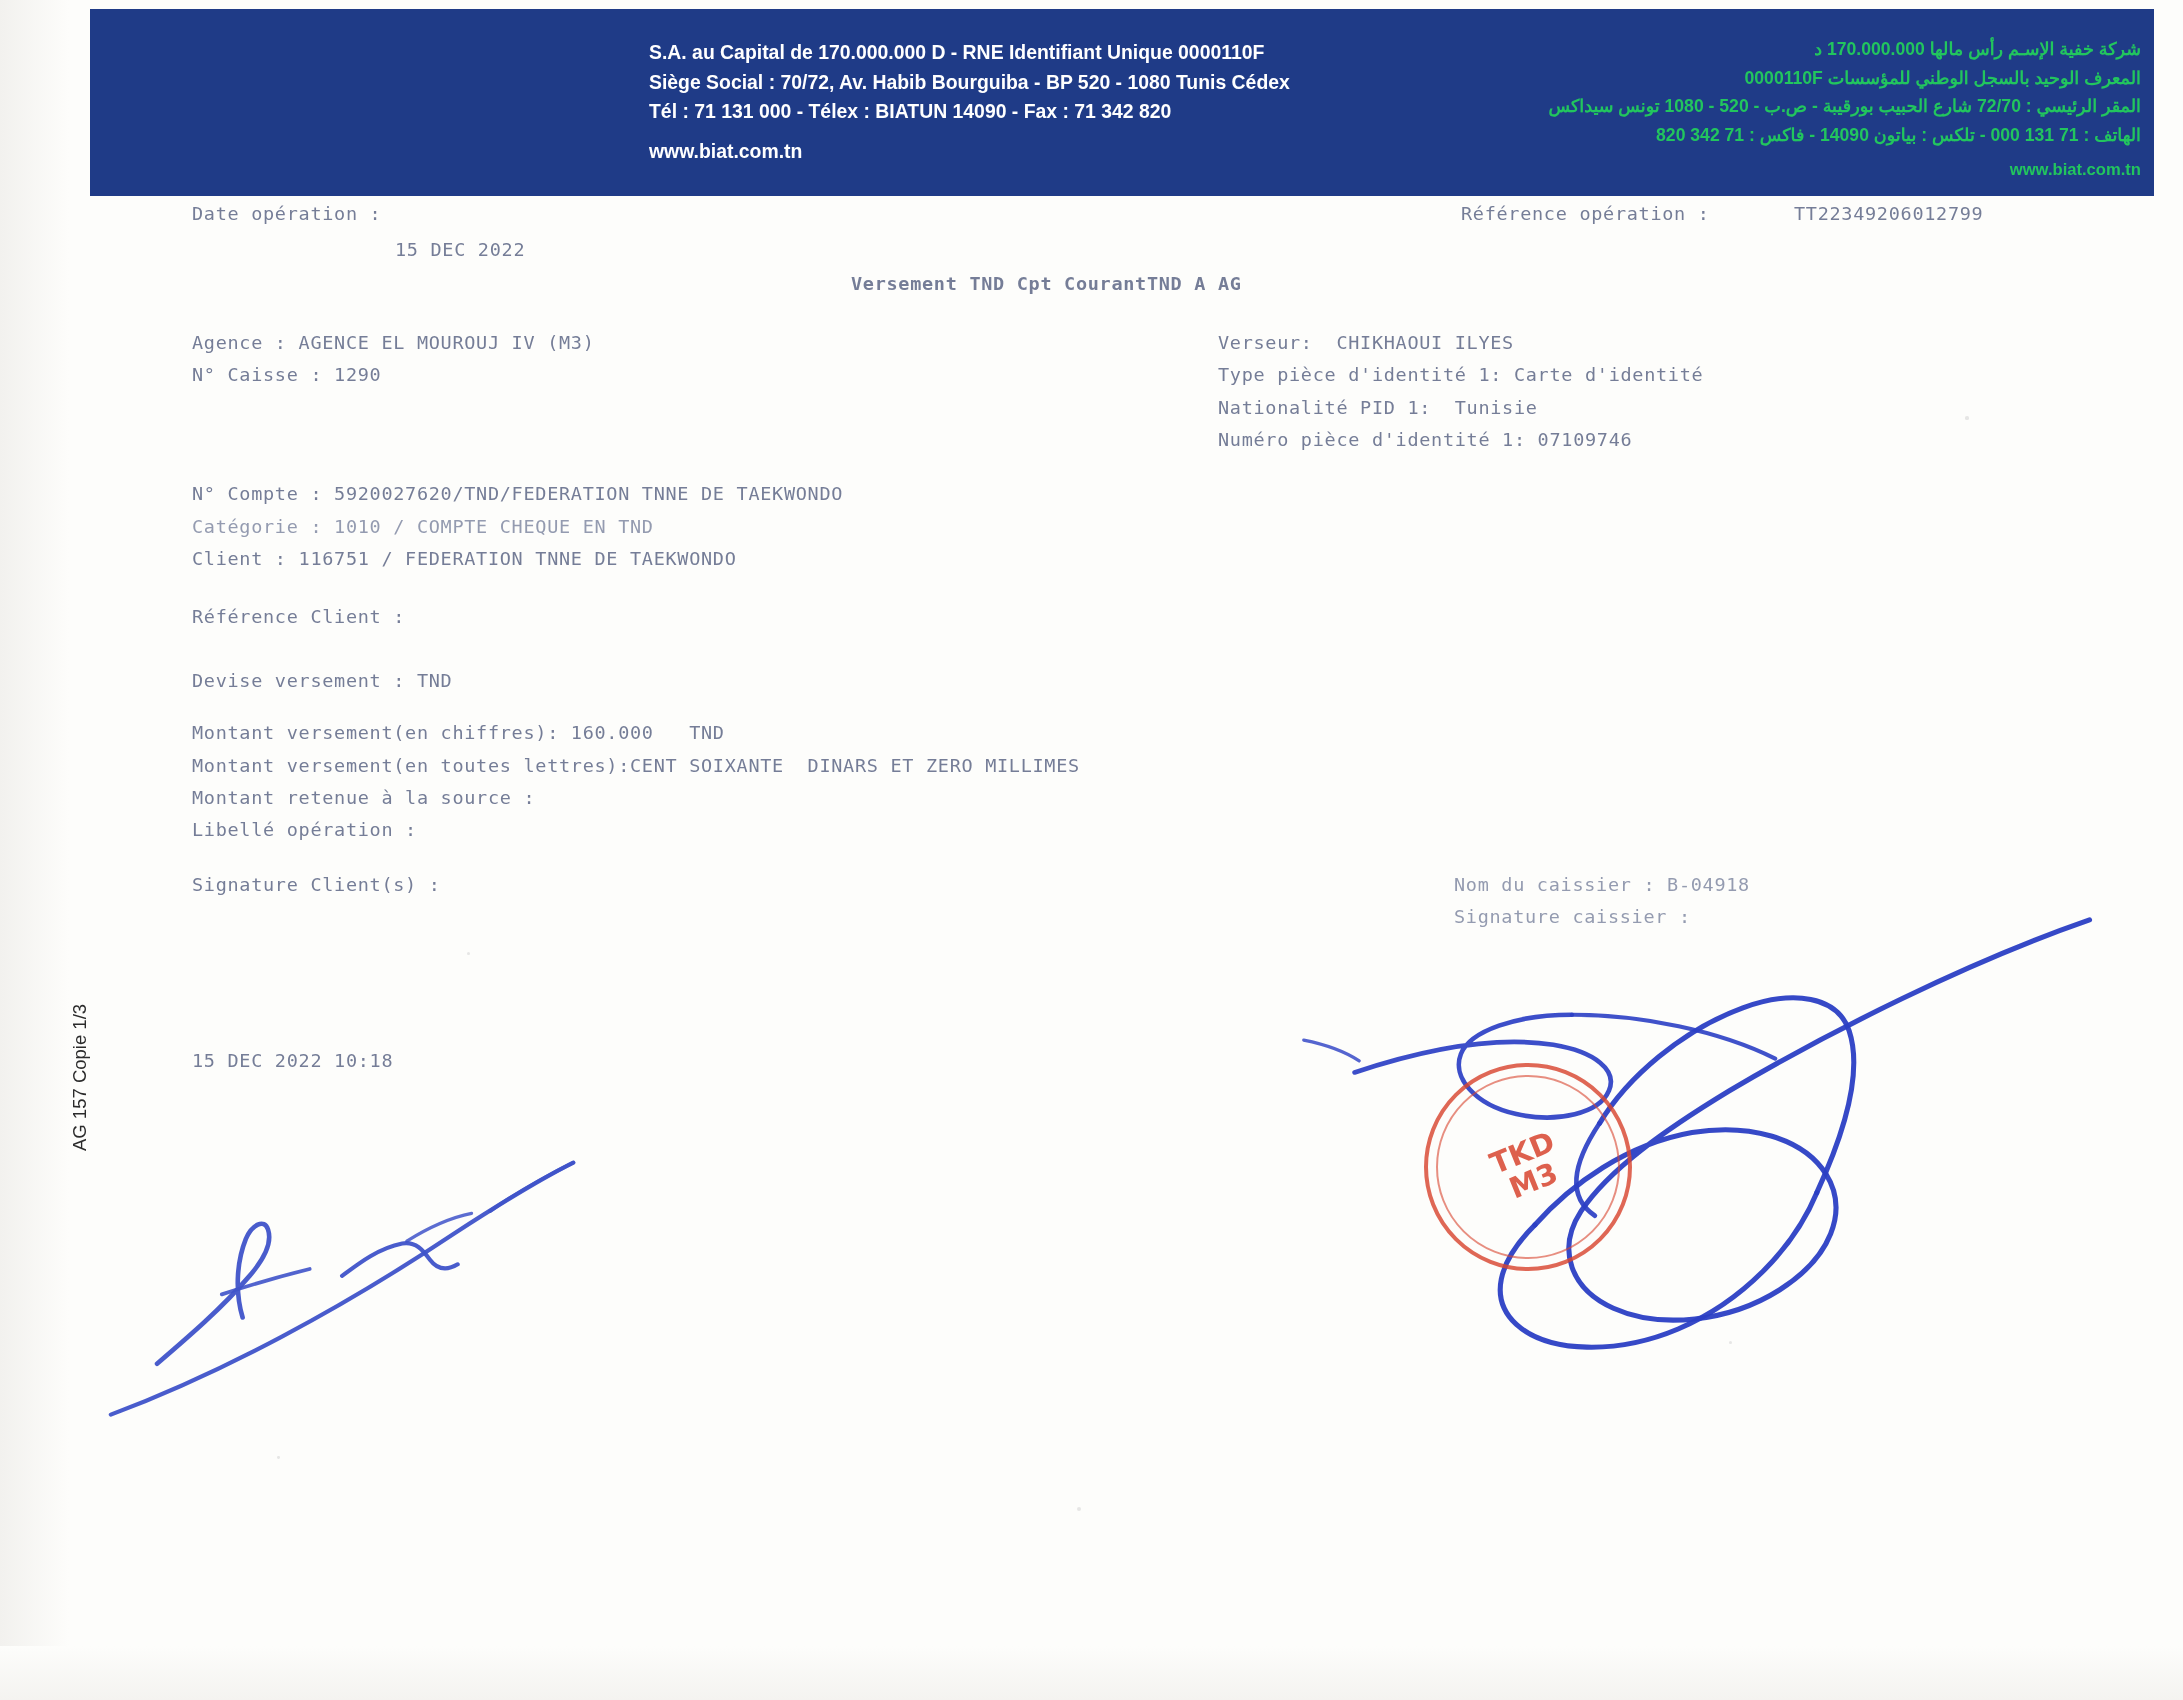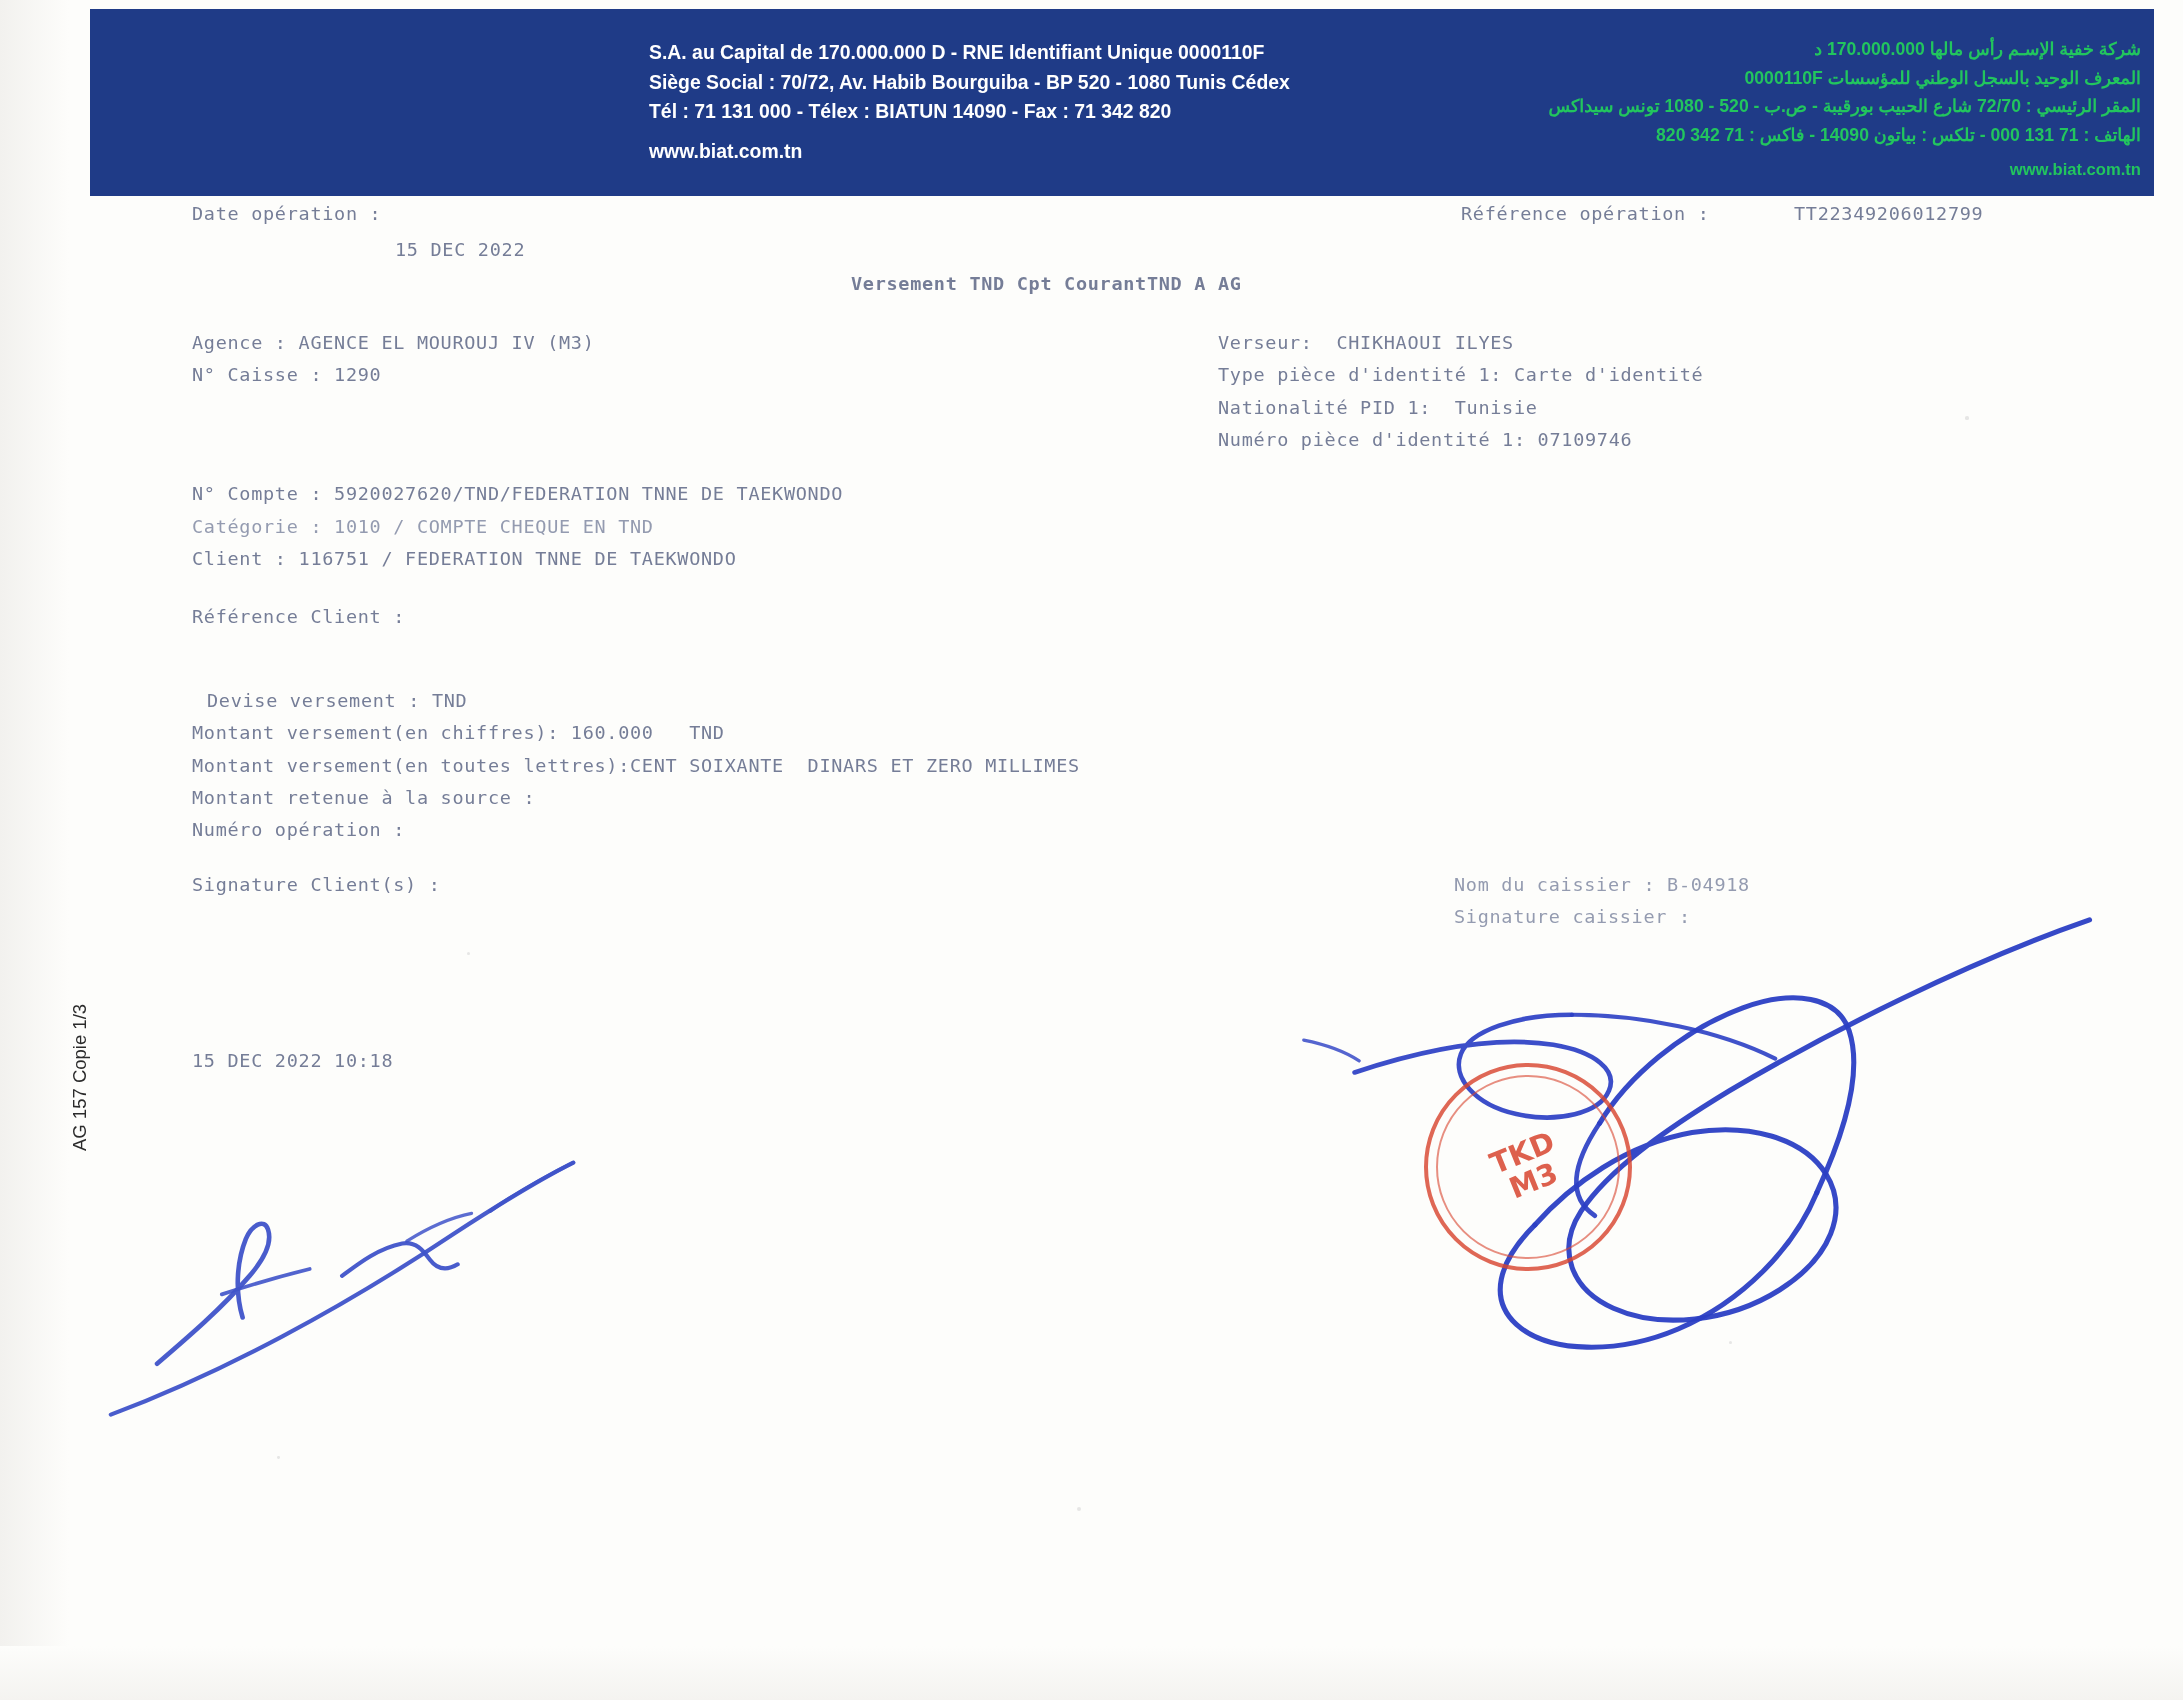--- a/index.html
+++ b/index.html
@@ -255,25 +255,25 @@
   <div class="typed" style="left:1218px; top:364px;">Type pièce d'identité 1: Carte d'identité</div>
   <div class="typed" style="left:1218px; top:397px;">Nationalité PID 1:  Tunisie</div>
   <div class="typed" style="left:1218px; top:429px;">Numéro pièce d'identité 1: 07109746</div>
 
   <div class="typed" style="left:192px; top:483px;">N° Compte : 5920027620/TND/FEDERATION TNNE DE TAEKWONDO</div>
   <div class="typed faint" style="left:192px; top:516px;">Catégorie : 1010 / COMPTE CHEQUE EN TND</div>
   <div class="typed" style="left:192px; top:548px;">Client : 116751 / FEDERATION TNNE DE TAEKWONDO</div>
 
   <div class="typed" style="left:192px; top:606px;">Référence Client :</div>
 
-  <div class="typed" style="left:192px; top:690px;margin-left:15px;">Devise versement : TND</div>
+  <div class="typed" style="left:192px; top:670px;">Devise versement : TND</div>
   <div class="typed" style="left:192px; top:722px;">Montant versement(en chiffres): 160.000   TND</div>
   <div class="typed" style="left:192px; top:755px;">Montant versement(en toutes lettres):CENT SOIXANTE  DINARS ET ZERO MILLIMES</div>
   <div class="typed" style="left:192px; top:787px;">Montant retenue à la source :</div>
-  <div class="typed" style="left:192px; top:819px;">Numéro opération :</div>
+  <div class="typed" style="left:192px; top:819px;">Libellé opération :</div>
 
   <div class="typed" style="left:192px; top:874px;">Signature Client(s) :</div>
 
   <div class="typed faint" style="left:1454px; top:874px;">Nom du caissier : B-04918</div>
   <div class="typed faint" style="left:1454px; top:906px;">Signature caissier :</div>
 
   <div class="typed" style="left:192px; top:1024px;margin-top:26px;">15 DEC 2022 10:18</div>
 
   <div class="side-label">AG 157 Copie 1/3</div>
 

